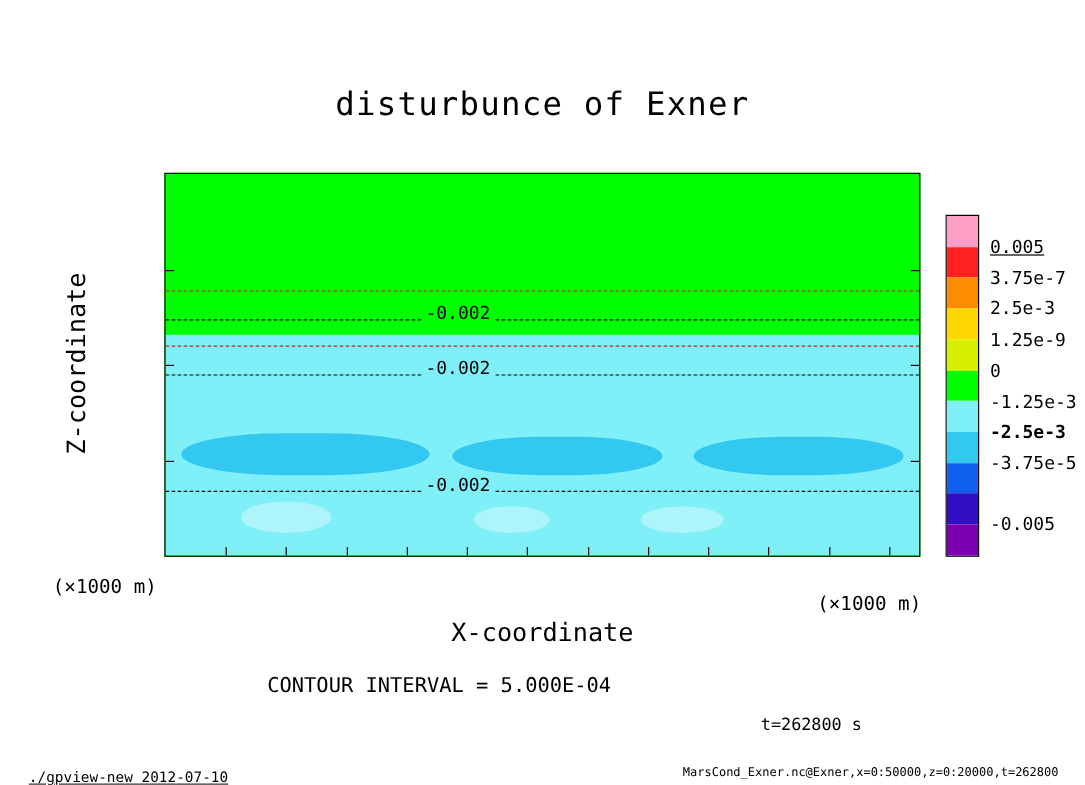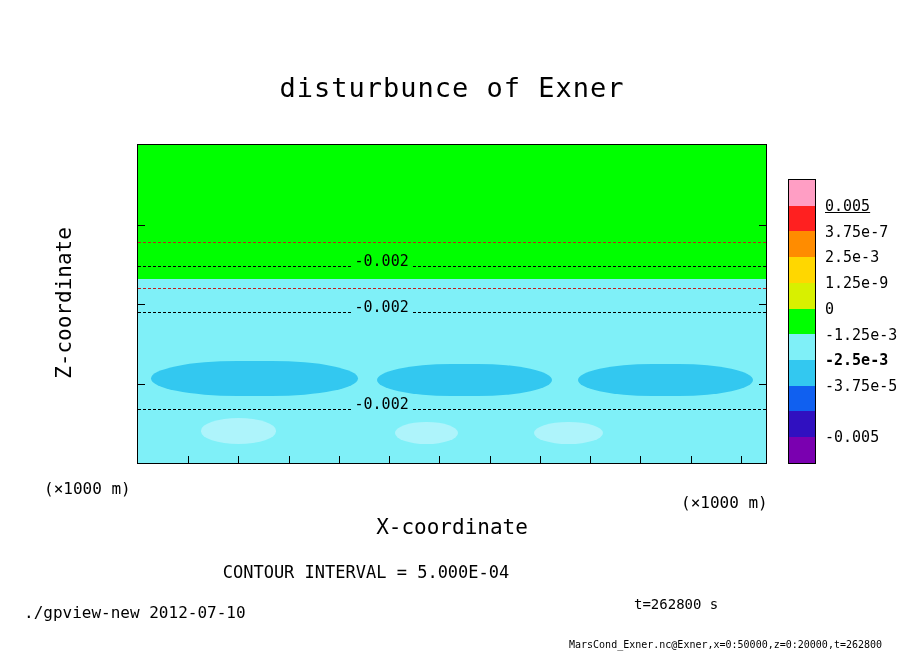--- a/index.html
+++ b/index.html
@@ -55,21 +55,21 @@
   
   #cbar{
     left:788px;top:179px;width:26px;height:283px;
     border:1px solid #000;
   }
   #cbar .seg{width:100%;}
   .cblabel{position:absolute;left:36px;font-size:15px;transform:translateY(-50%);white-space:nowrap;}
 
   #ci{left:0;top:562px;width:732px;text-align:center;font-size:17px;}
   #tstamp{left:634px;top:596px;font-size:14px;}
-  #footL{left:24px;top:603px;font-size:16px;}
+  #footL{left:24px;top:641px;font-size:12px;text-decoration:underline;}
   #footR{left:569px;top:639px;font-size:10px;}
 </style>
 </head>
 <body>
 
 <div class="abs" id="title">disturbunce of Exner</div>
 
 <div class="abs" id="plot">
 
   <div class="band" style="top:0;height:42%;background:#00ff00;"></div>

